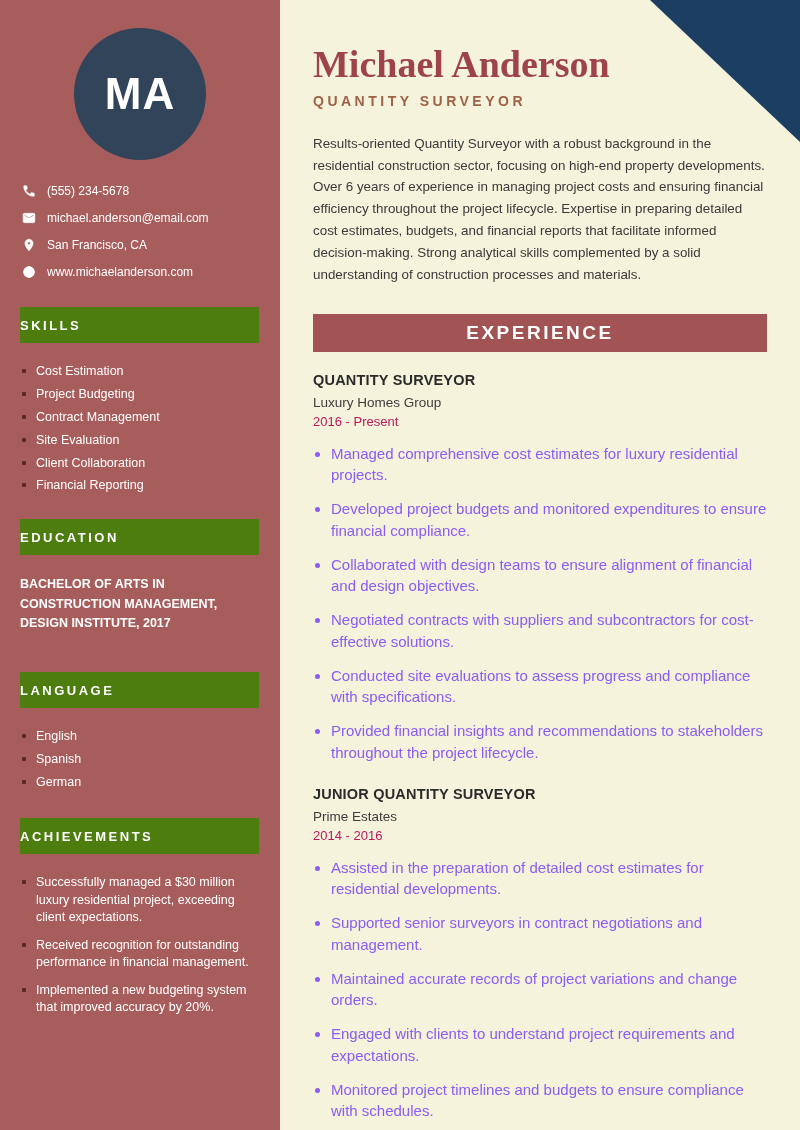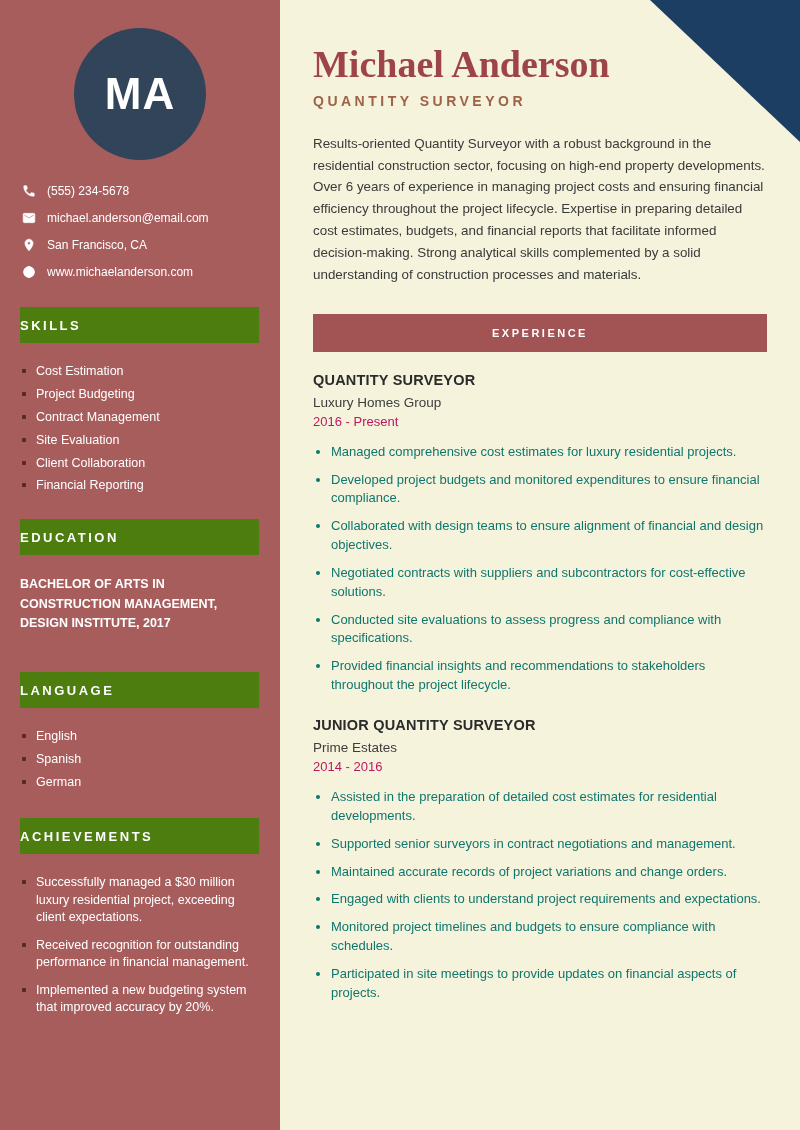--- a/index.html
+++ b/index.html
@@ -70,30 +70,30 @@
   .role {
     margin-top: 7px; font-size: 14px; font-weight: bold;
     letter-spacing: 3.5px; color: #9e6247;
   }
   .summary {
     margin: 24px 0 0; font-size: 13.4px; line-height: 1.63; color: #3a3a3a;
   }
   .exp-banner {
     margin-top: 28px; background: #a25353; height: 38px;
     display: flex; align-items: center; justify-content: center;
-    color: #ffffff; font-weight: bold; letter-spacing: 2.5px; font-size: 11px;
+    color: #ffffff; font-weight: bold; letter-spacing: 2.5px; font-size: 19px;
   }
   .job { margin-top: 20px; }
   .job + .job { margin-top: 22px; }
   .job h2 { margin: 0; font-size: 14.5px; color: #2b2b2b; letter-spacing: 0.2px; }
   .company { margin-top: 7px; font-size: 13.5px; color: #3d3d3d; }
   .dates { margin-top: 4px; font-size: 13px; color: #be185d; }
   .job-bullets { margin: 14px 0 0; padding-left: 18px; }
   .job-bullets li {
-    font-size: 13px; line-height: 1.45; margin-bottom: 9px; color: #0f766e;
+    font-size: 15px; line-height: 1.45; margin-bottom: 9px; color: #8b5cf6; margin-top: 12px;
   }
 </style>
 </head>
 <body>
 
 <div class="page">
 
   <aside class="sidebar">
 
     <div class="avatar">

